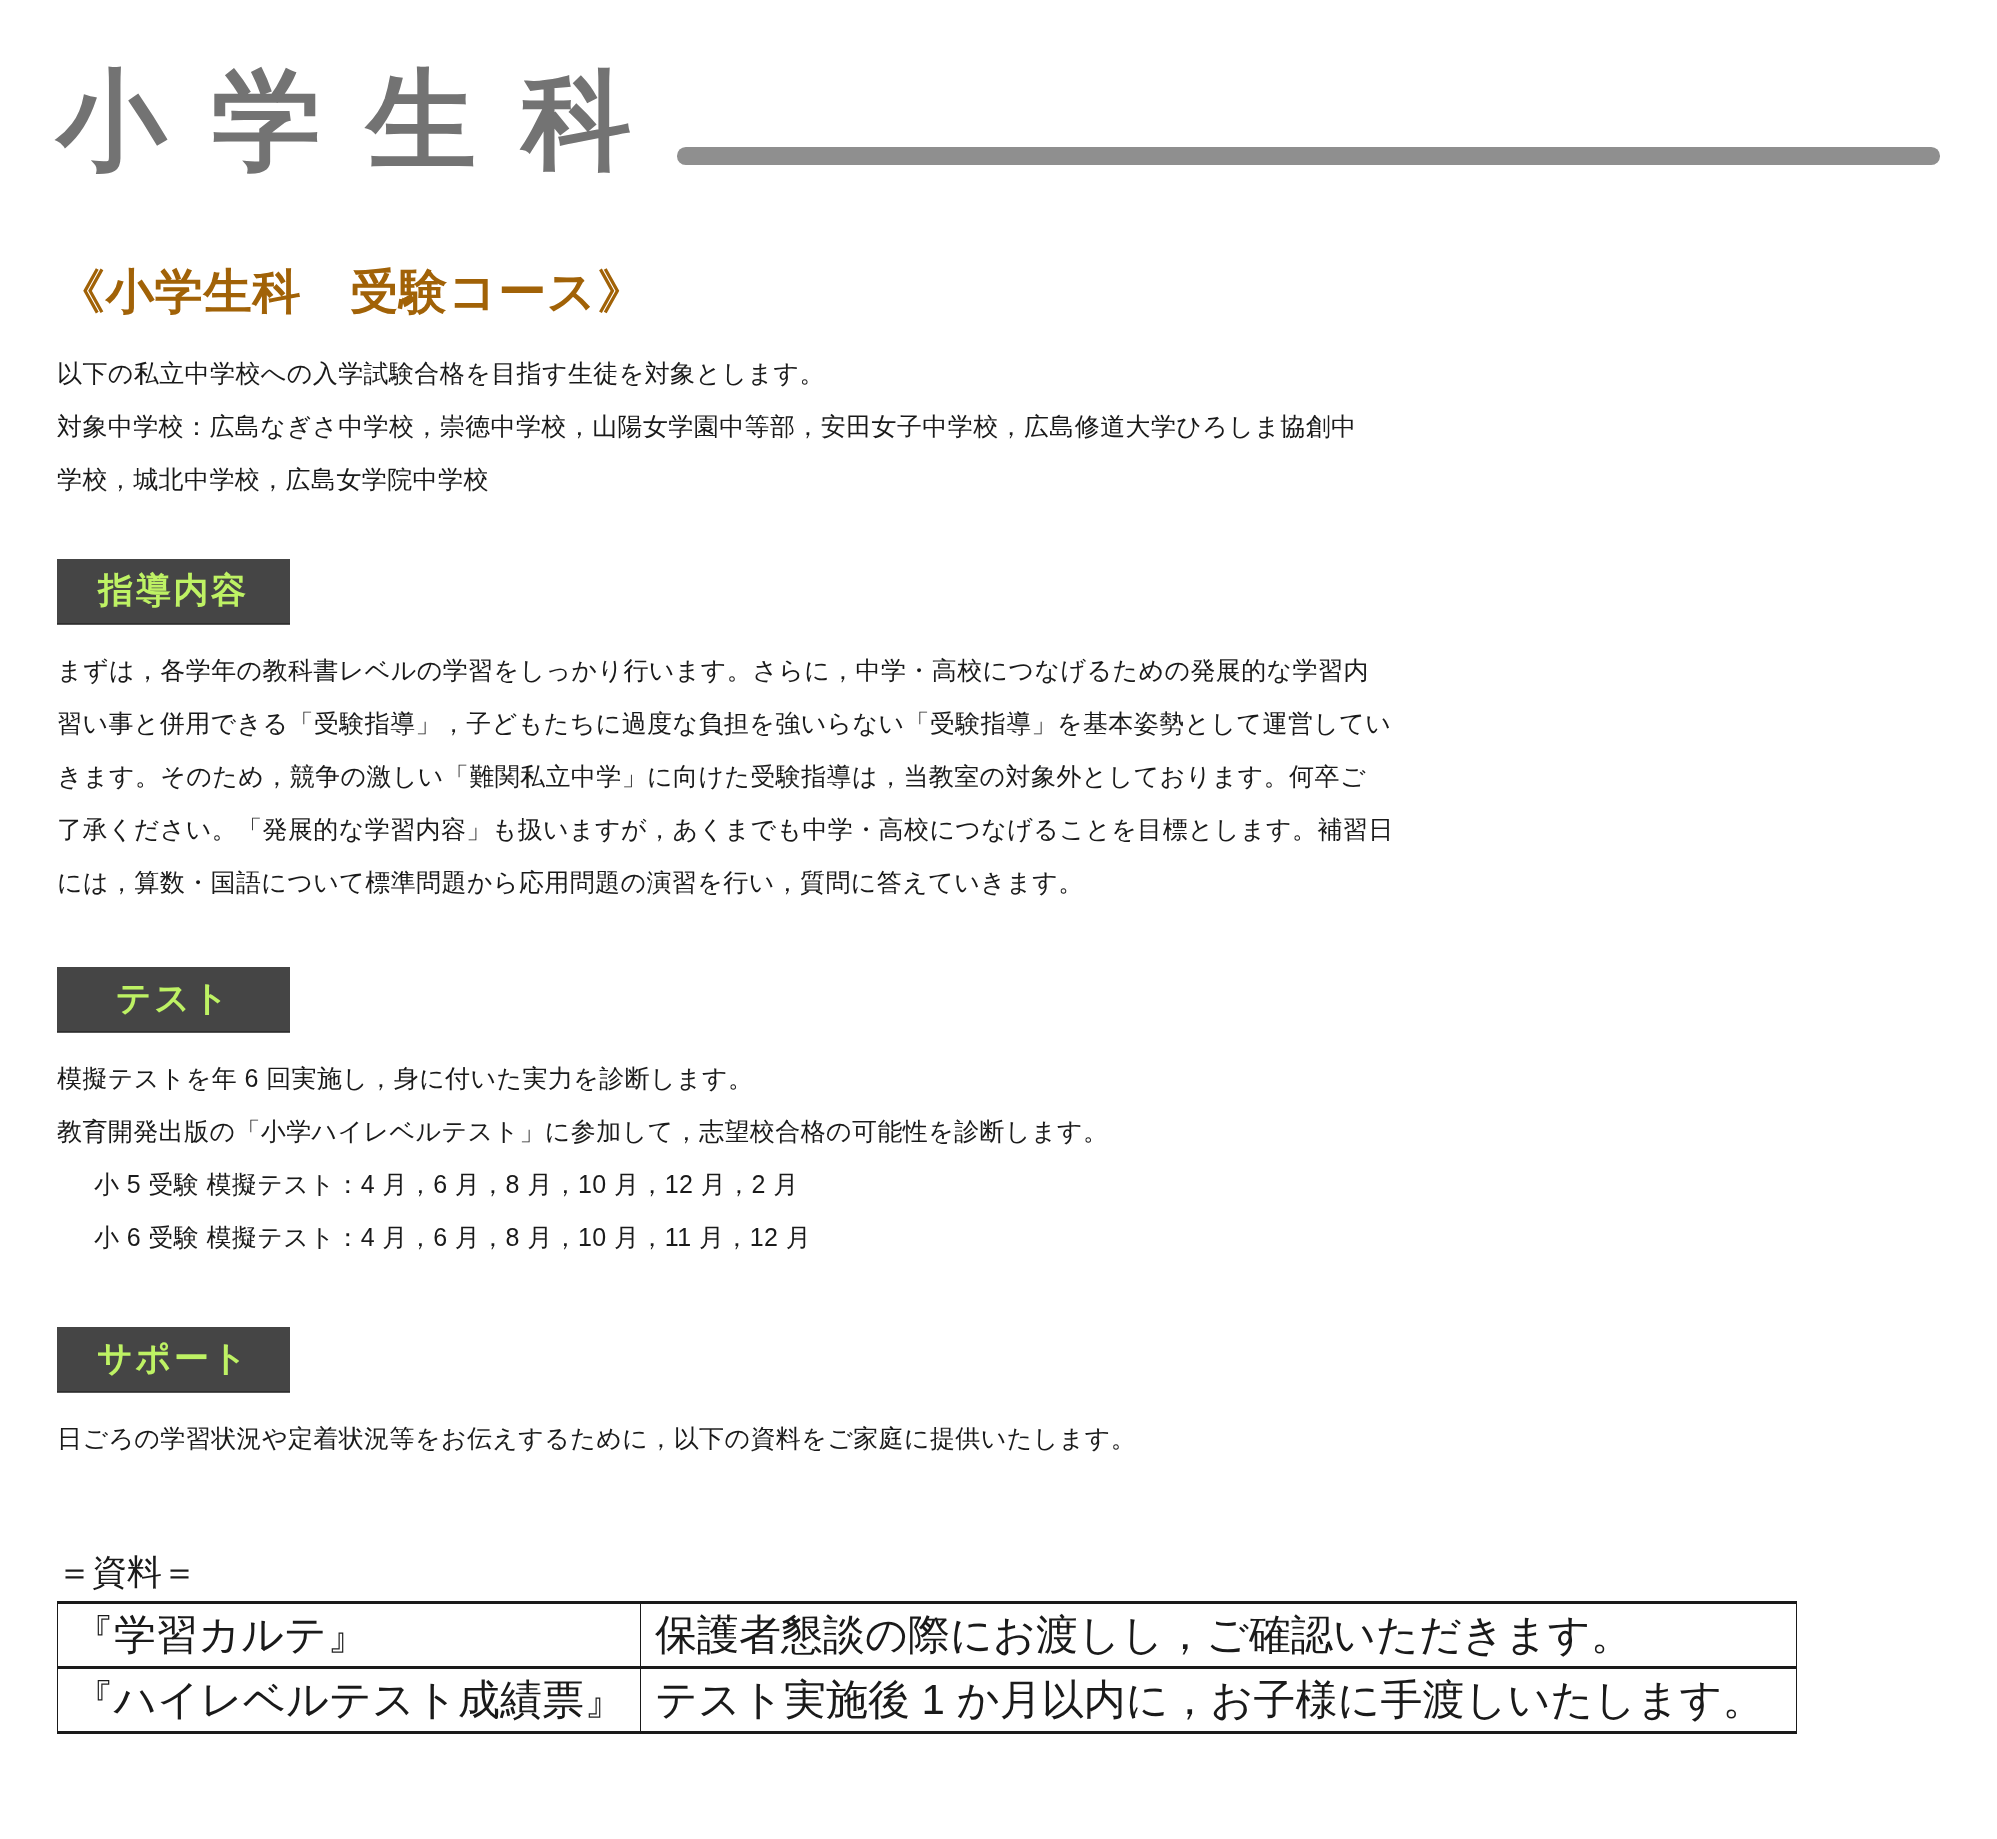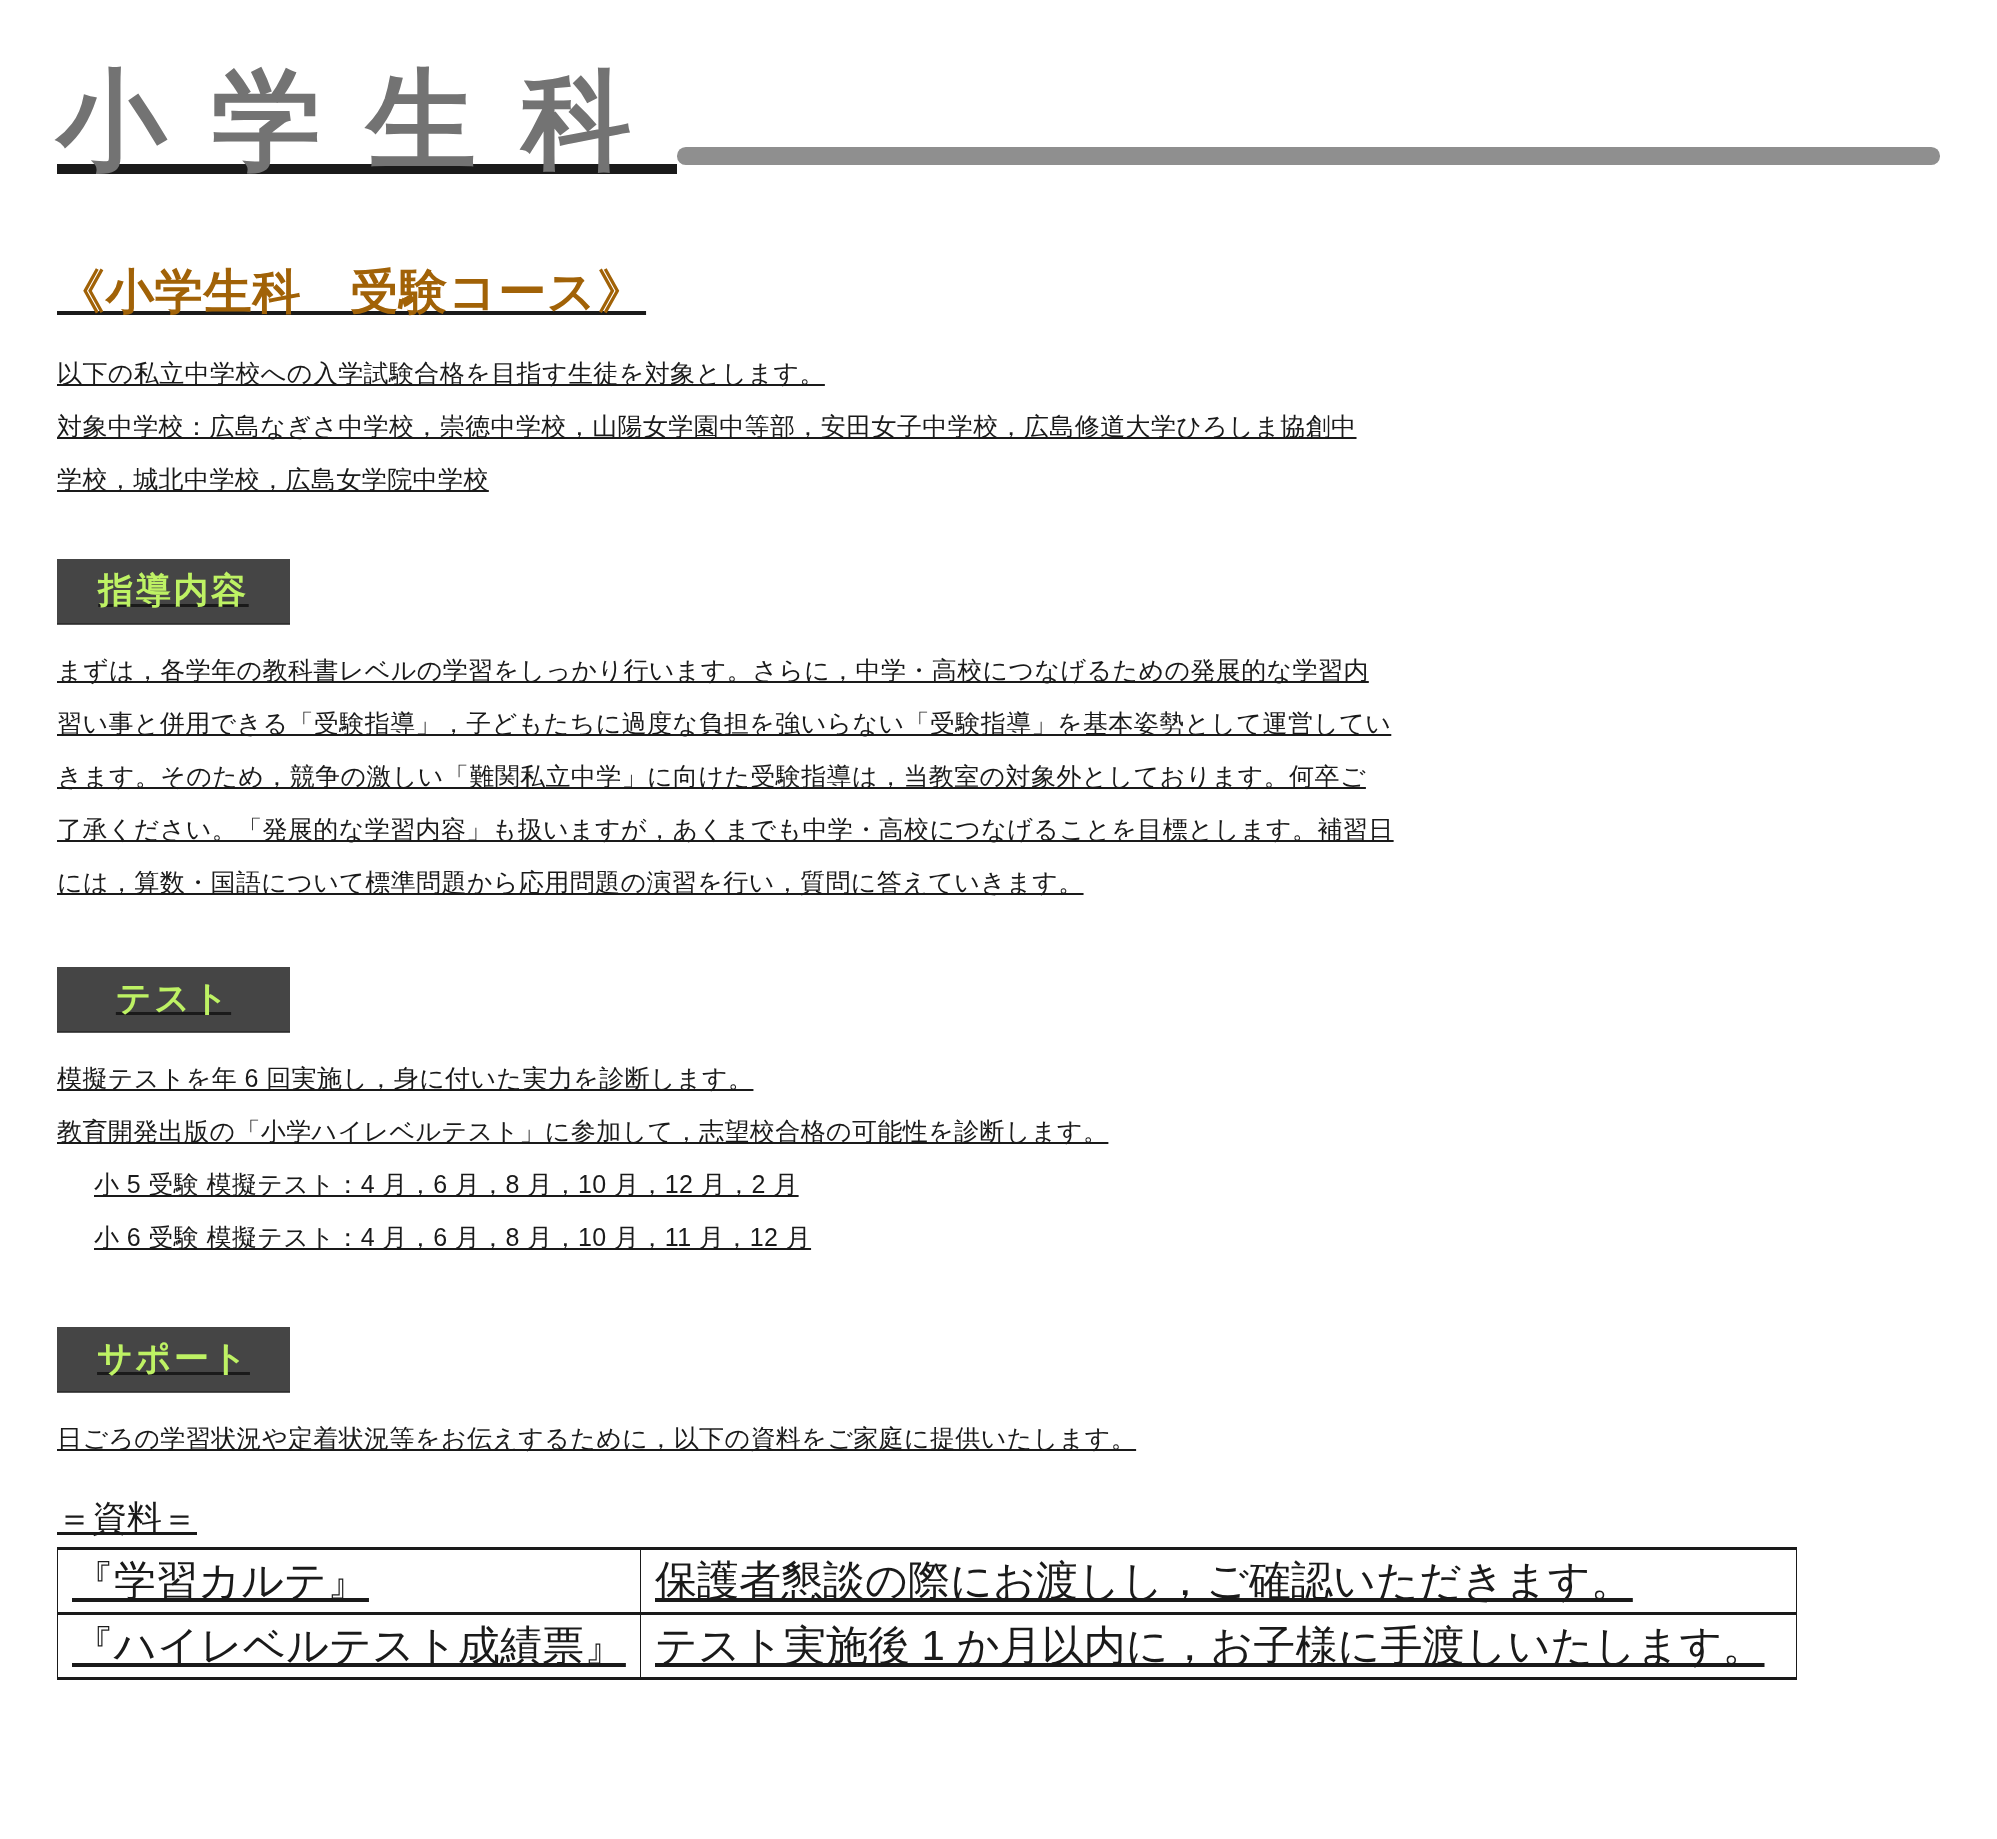--- a/index.html
+++ b/index.html
@@ -11,21 +11,21 @@
   }
   *{ box-sizing:border-box; }
   html,body{ margin:0; padding:0; }
   body{
     width:1997px; height:1839px;
     background:#ffffff;
     color:var(--text-color);
     font-family:"Liberation Sans", sans-serif;
     overflow:hidden;
   }
-  .page{ width:1997px; height:1839px; padding:63px 57px 8px 57px;text-decoration:underline; }
+  .page{ width:1997px; height:1839px; padding:63px 57px 8px 57px; }
 
   
   .masthead{ display:flex; align-items:flex-end; }
   .masthead-title{
     font-size:109px; line-height:1.06; font-weight:bold;
     color:var(--title-color); letter-spacing:46px; white-space:nowrap;
   }
   .masthead-rule{
     flex:1; height:17.6px; margin-bottom:14px;
     background:var(--rule-color); border-radius:8.8px;
@@ -48,21 +48,21 @@
     font-size:35px; font-weight:bold; letter-spacing:2.6px;
     box-shadow:0 1.8px 0 #2e2e2e;
   }
   .section-guidance{ margin-top:53px; }
   .section-test{ margin-top:58px; }
   .section-support{ margin-top:63px; }
   .section-body{ margin-top:21px; }
   .schedule-line{ padding-left:37px; }
 
   
-  .materials-label{ margin-top:32px; font-size:35px; line-height:42px; }
+  .materials-label{ margin-top:86px; font-size:35px; line-height:42px; }
   table.materials{
     border-collapse:collapse; table-layout:fixed;
     width:1740px; margin-top:8.8px;
   }
   table.materials td{
     border:1.8px solid var(--border-color);
     border-top-width:3.5px; border-bottom-width:3.5px;
     height:65px; padding:0 14px;
     font-size:42px; vertical-align:middle;
     white-space:nowrap; overflow:hidden;

